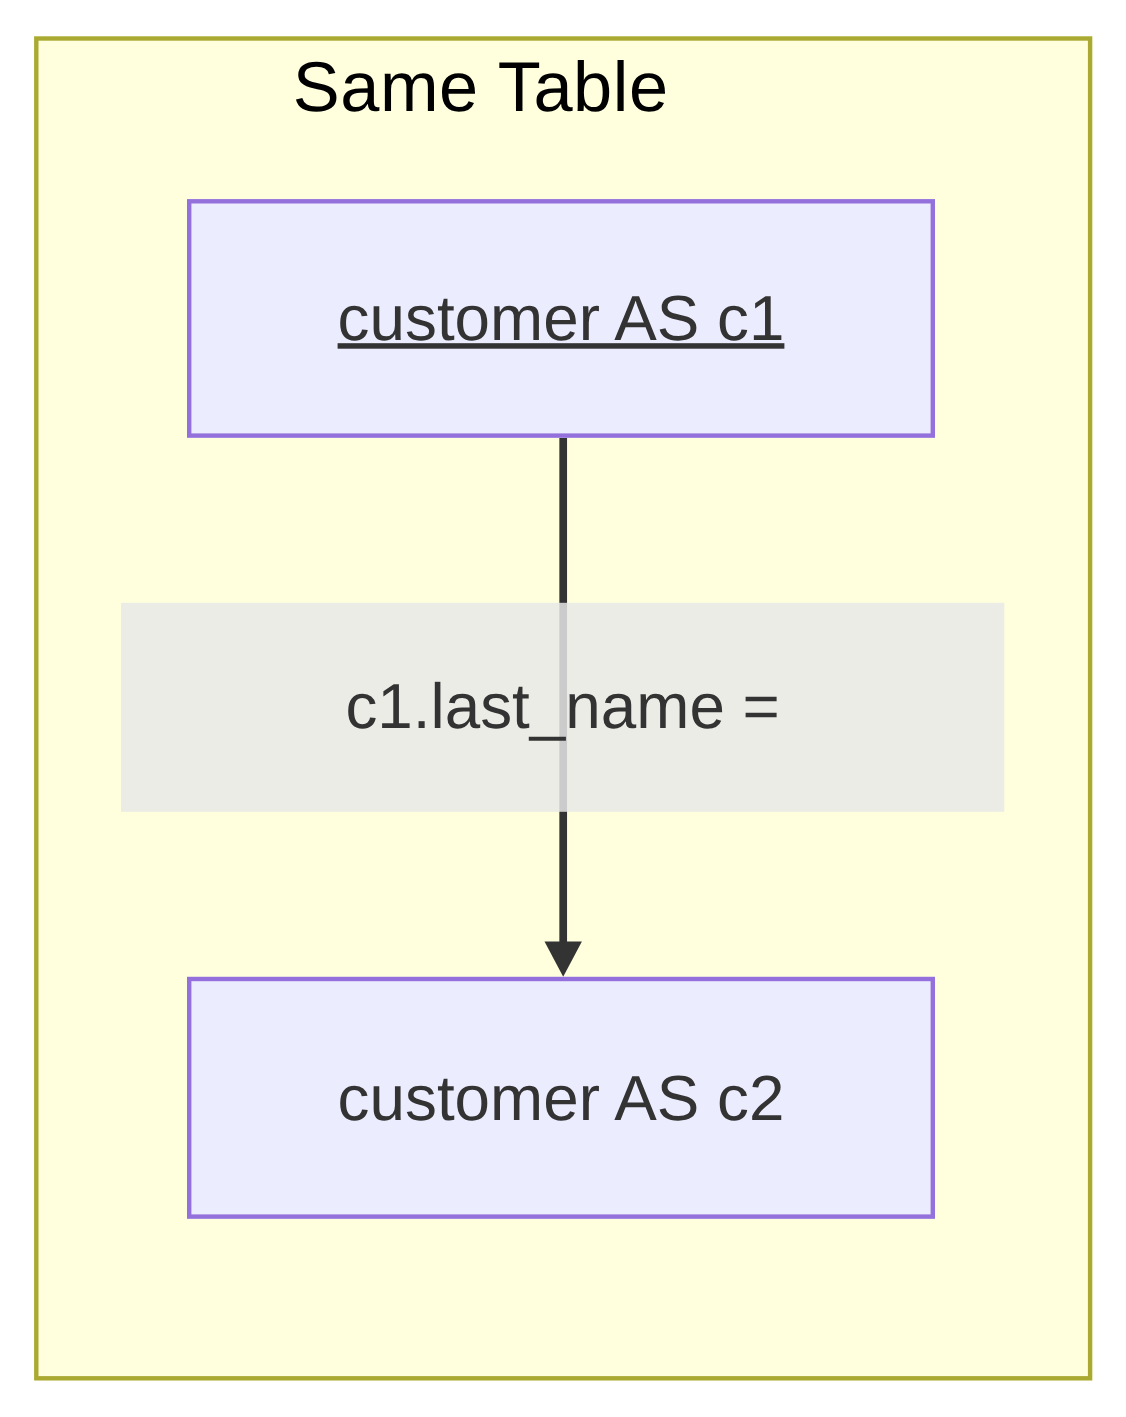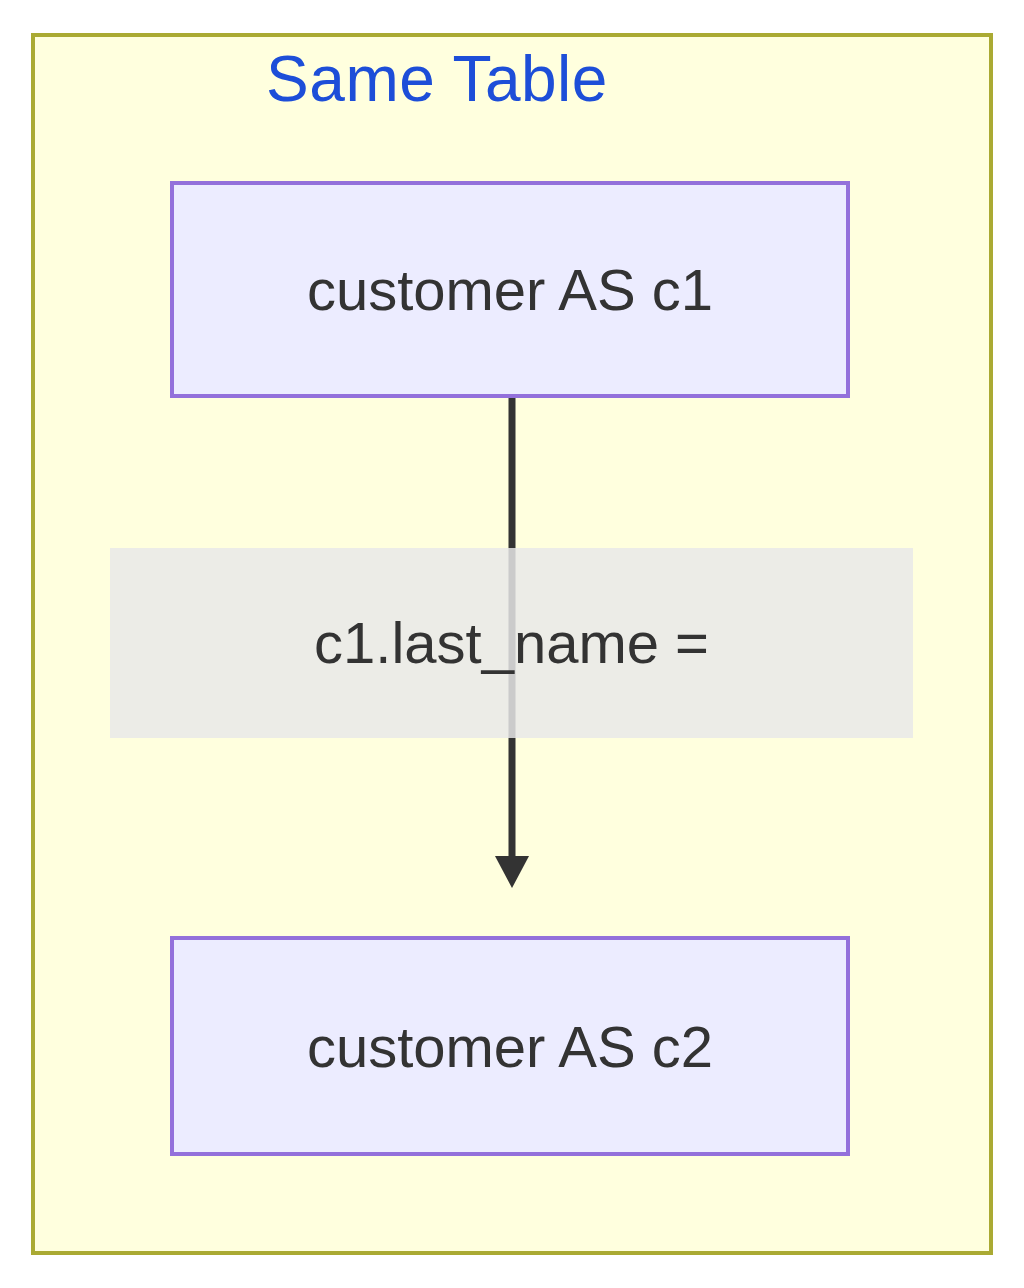--- a/index.html
+++ b/index.html
@@ -28,39 +28,39 @@
     border: 4px solid #aaaa33;
   }
   .cluster-title {
     position: absolute;
     left: 31px;
     top: 44px;
     width: 812px;
     text-align: center;
     font-size: 64px;
     line-height: 1.1;
-    color: #1d4ed8;
+    color: #000000;
     letter-spacing: 0.5px;
   }
   
   .node {
     position: absolute;
     left: 170px;
     width: 680px;
     box-sizing: border-box;
     background: #ececff;
     border: 4px solid #9370db;
     display: flex;
     align-items: center;
     justify-content: center;
     font-size: 58px;
     color: #333333;
   }
-  .node-c1 { top: 181px; height: 217px; }
-  .node-c2 { top: 888px; height: 220px; margin-top: 48px; }
+  .node-c1 { top: 181px; height: 217px; text-decoration: underline; }
+  .node-c2 { top: 888px; height: 220px; }
   
   .edge-svg {
     position: absolute;
     left: 0;
     top: 0;
     width: 1024px;
     height: 1288px;
     pointer-events: none;
   }
   

